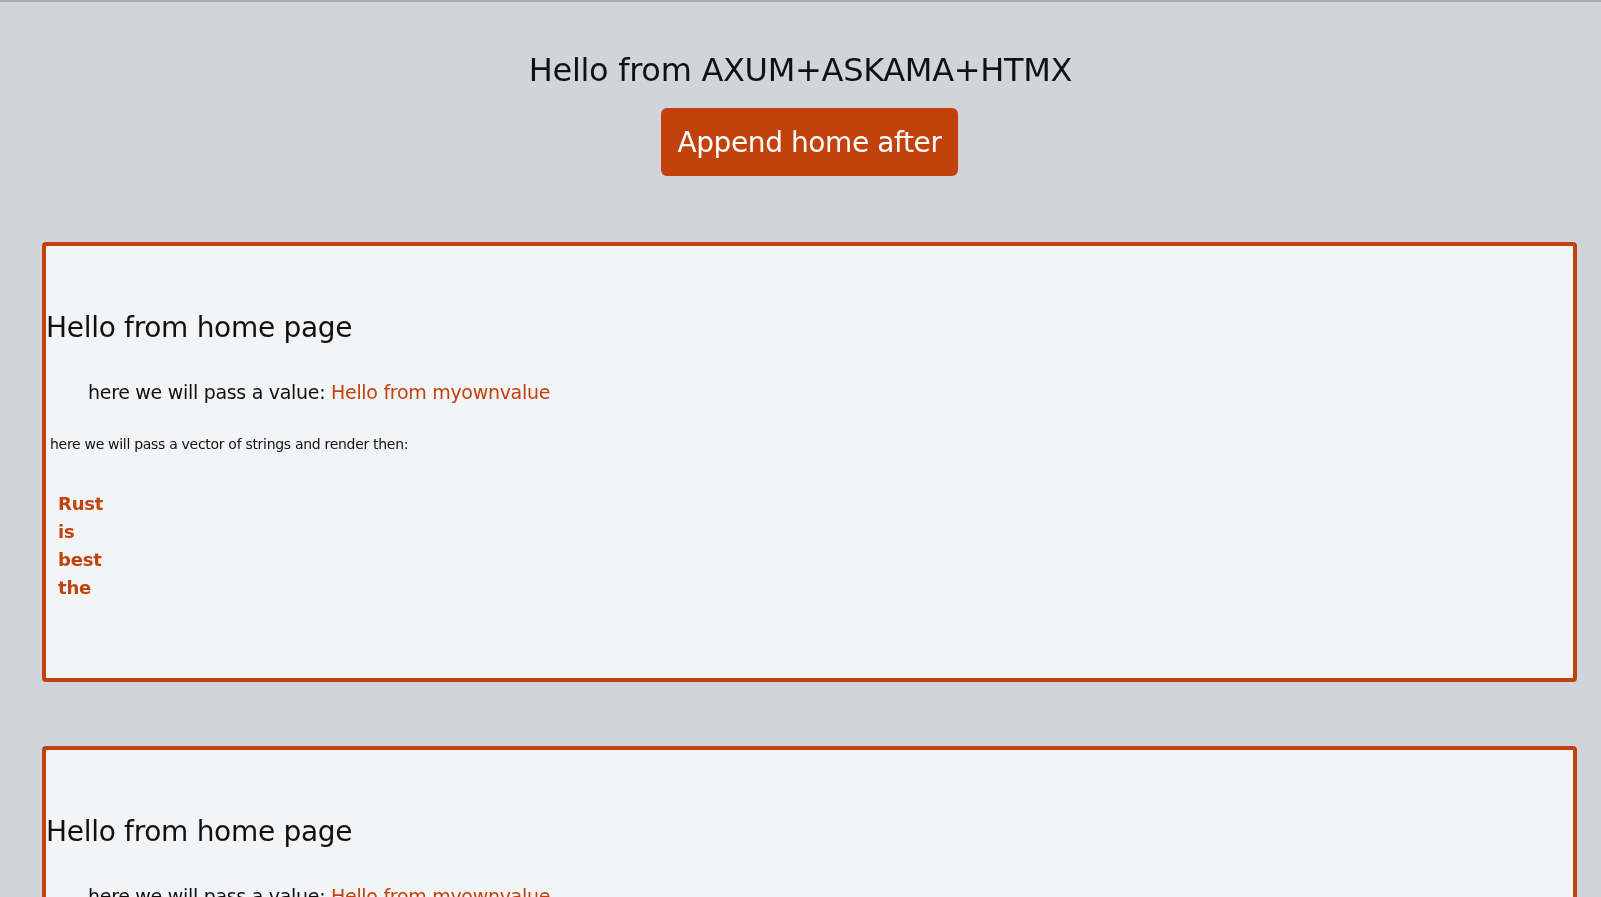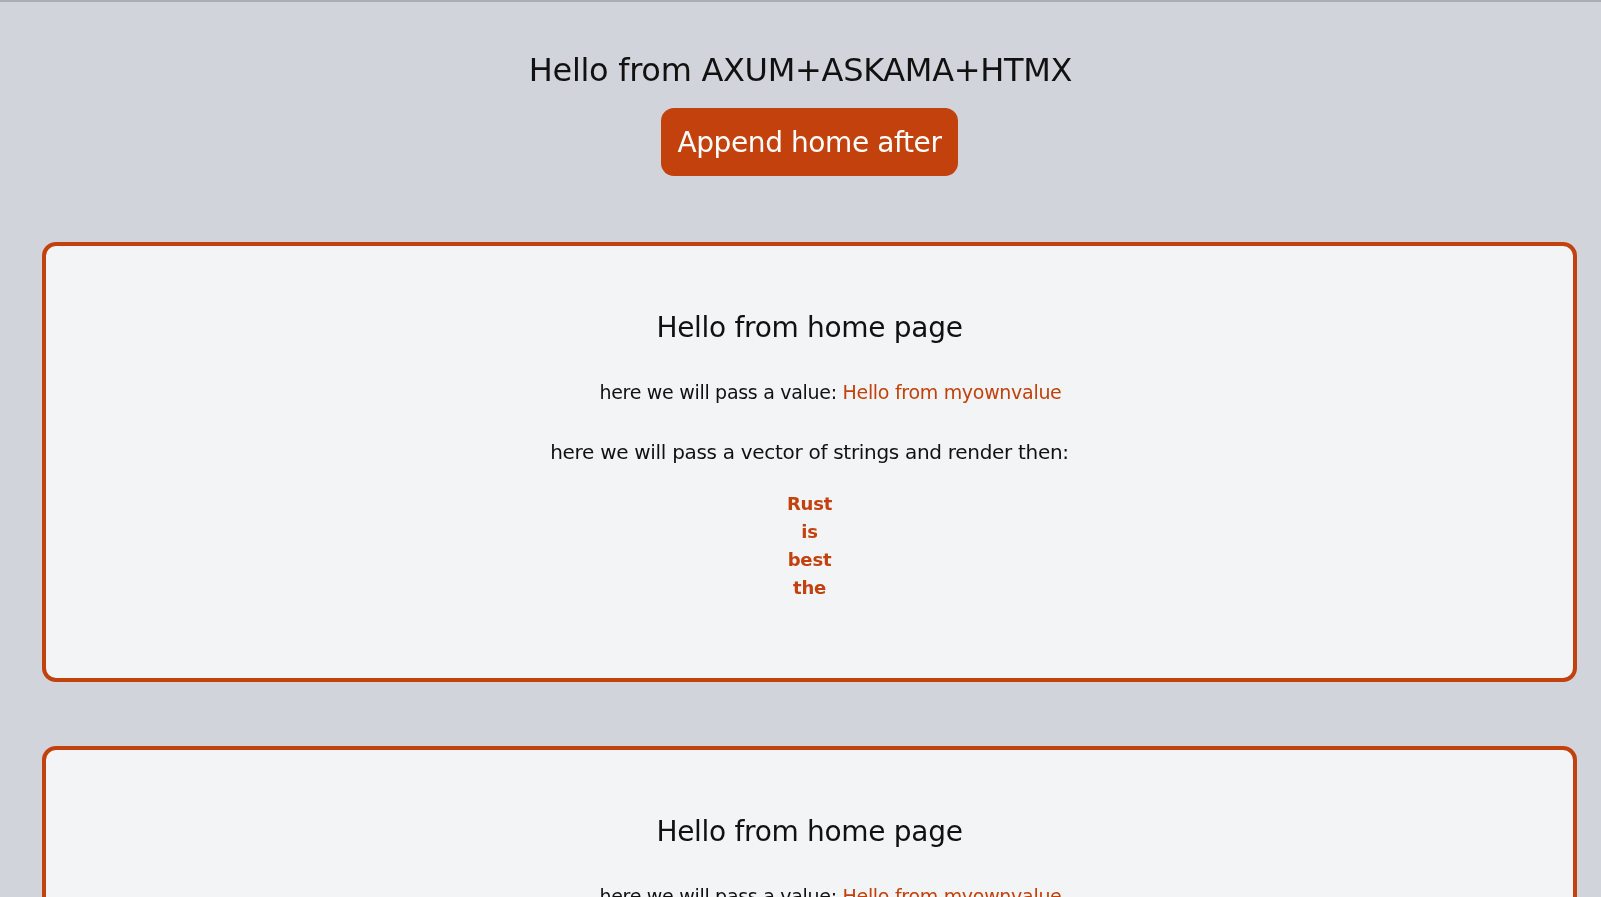--- a/index.html
+++ b/index.html
@@ -32,36 +32,35 @@
     }
     .append-button {
       position: absolute;
       left: 661px;
       top: 106px;
       width: 297px;
       height: 68px;
       background: #c2410c;
       color: #ffffff;
       border: none;
-      border-radius: 13px;
+      border-radius: 6px;
       font-family: "DejaVu Sans", sans-serif;
       font-size: 28px;
       cursor: pointer;
       letter-spacing: -0.4px;
       padding: 0;
     }
     .card {
       position: absolute;
       left: 42px;
       width: 1535px;
       background: #f3f4f6;
       border: 4px solid #c2410c;
-      border-radius: 14px;
+      border-radius: 4px;
       box-sizing: border-box;
-      text-align: center;
     }
     .card-1 { top: 240px; height: 440px; }
     .card-2 { top: 744px; height: 220px; }
     .card-heading {
       position: absolute;
       left: 0; right: 0;
       top: 64px;
       margin: 0;
       font-size: 28px;
       line-height: 36px;
@@ -80,24 +79,24 @@
       letter-spacing: -0.3px;
       padding-left: 42px;
     }
     .value-highlight {
       color: #c2410c;
     }
     .vector-line {
       position: absolute;
       left: 0; right: 0;
       top: 182px;
-      font-size: 20px;
+      font-size: 14px;
       line-height: 24px;
       color: #111;
-      margin: 12px;
+      margin: 4px;
       letter-spacing: -0.3px;
     }
     .word-list {
       position: absolute;
       left: 0; right: 0;
       top: 232px;
       list-style: none;
       margin: 12px;
       padding: 0;
     }

